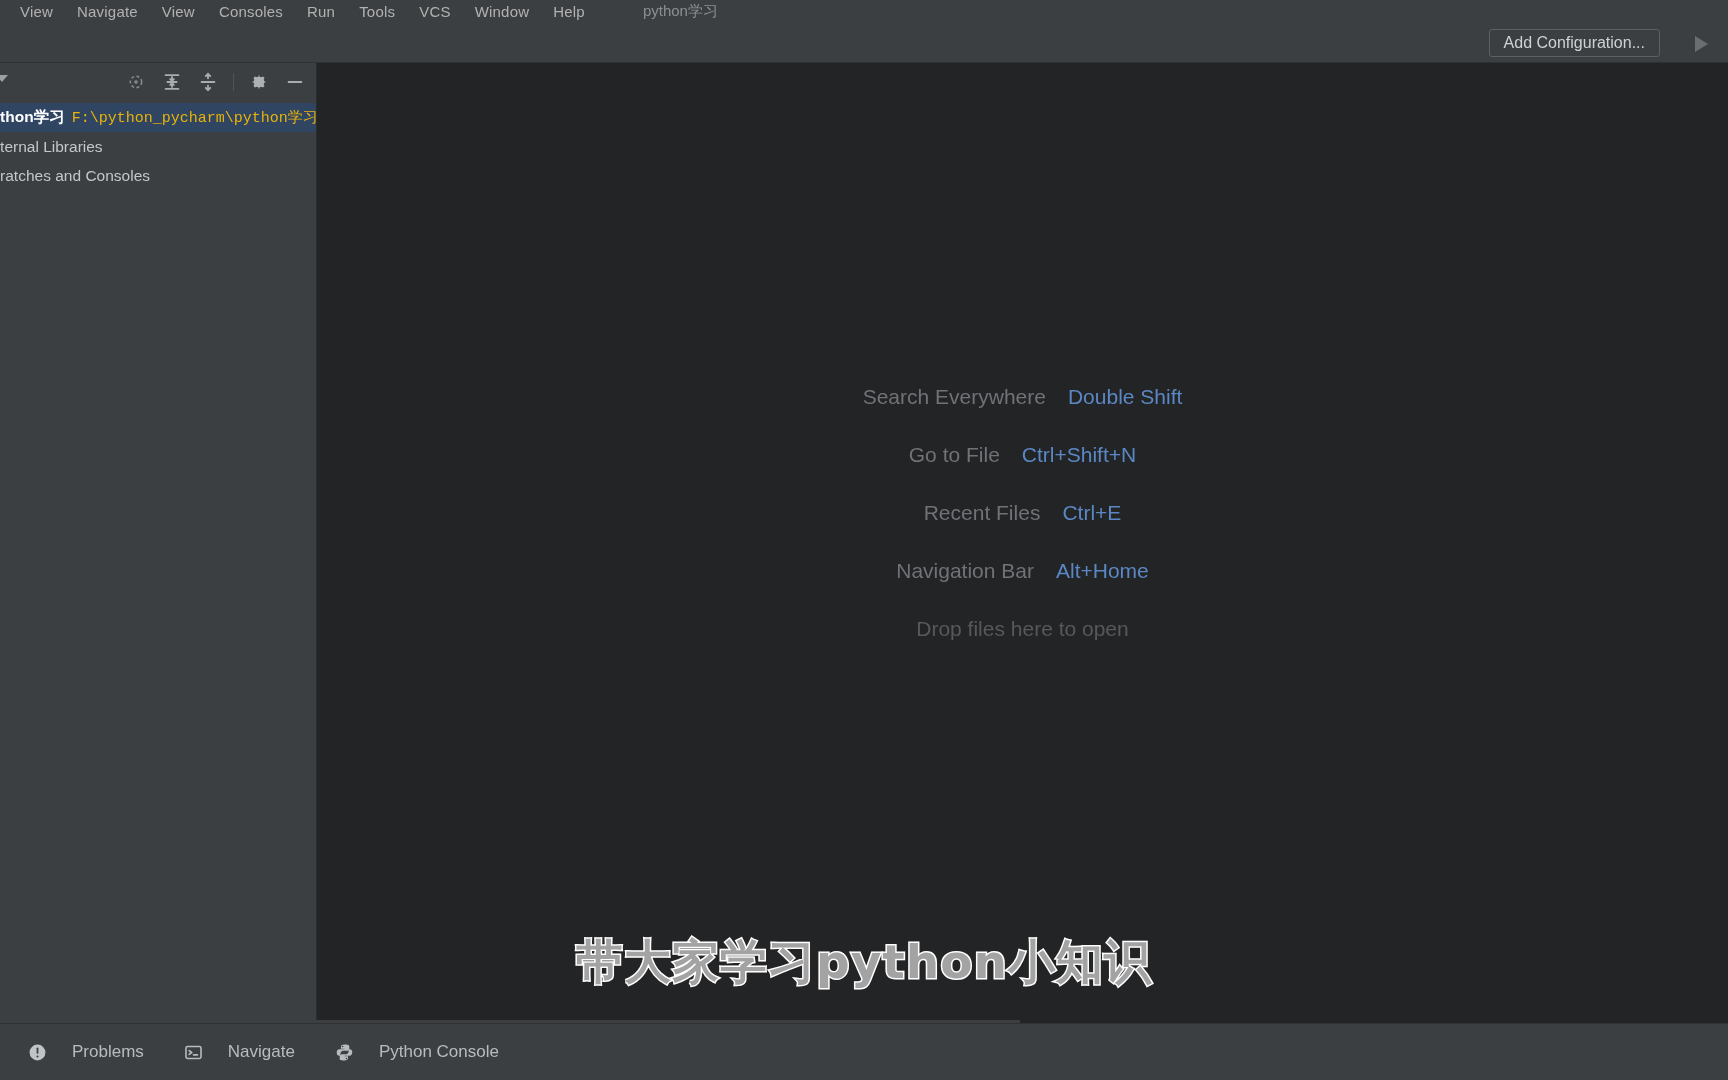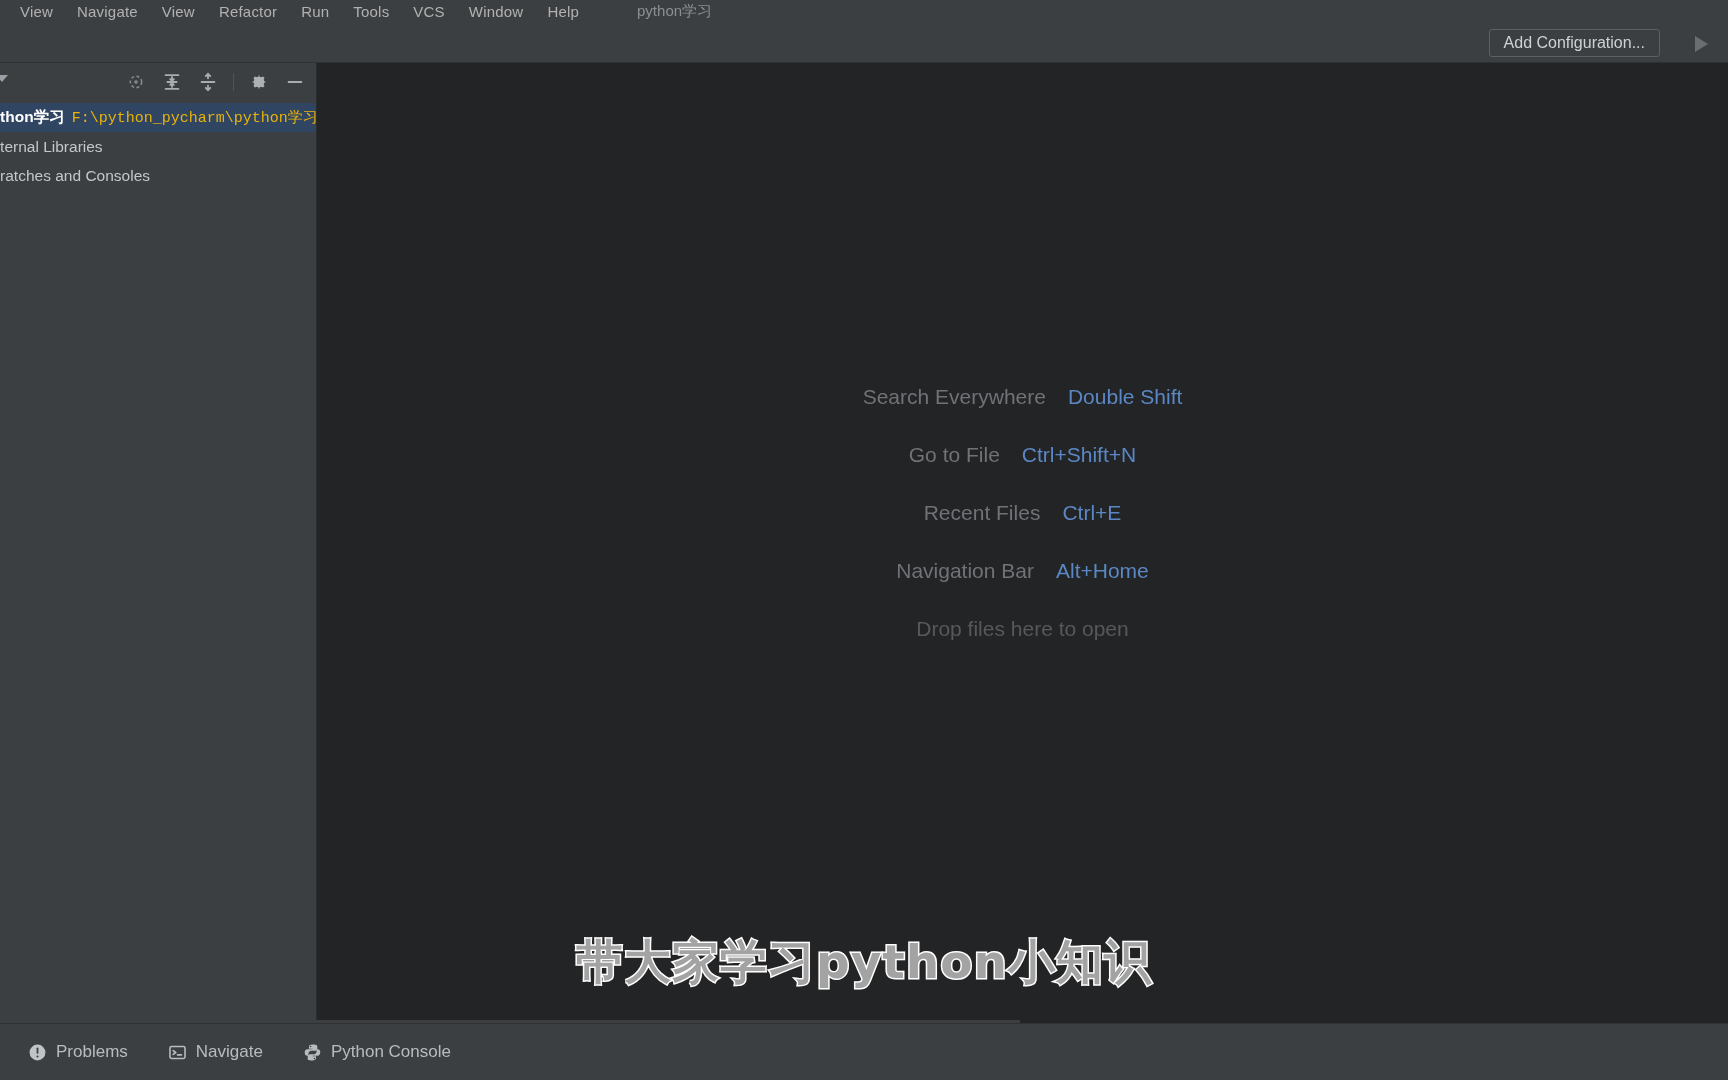--- a/index.html
+++ b/index.html
@@ -93,21 +93,21 @@
   .hint-key{ color:#5b87c4; font-size:21px; }
   .hint-drop{ font-size:21px; color:#56595c; }
 
   
   .statusbar{
     position:absolute; bottom:0; left:0; width:1728px; height:57px;
     background:#3c3f41; border-top:1px solid #2f3133;
     display:flex; align-items:center; gap:0px; padding-left:8px;
   }
   .status-item{
-    display:flex; align-items:center; gap:9px;
+    display:flex; align-items:center; gap:25px;
     padding:0 20px; color:#b9bcbe; font-size:17px; white-space:nowrap;
   }
   .sb-ico{ width:19px; height:19px; opacity:.85; display:block; }
   .statusbar-mask{
     position:absolute; bottom:57px; left:0; width:1020px; height:3px;
     background:#3c3f41;
   }
 
   
   .title-overlay{
@@ -154,21 +154,21 @@
 </style>
 </head>
 <body>
 
 <div id="app">
 
   <div class="menubar">
     <div class="menu-item"><span>View</span></div>
     <div class="menu-item"><span>Navigate</span></div>
     <div class="menu-item"><span>View</span></div>
-    <div class="menu-item"><span>Refactor</span></div>
+    <div class="menu-item"><span>Consoles</span></div>
     <div class="menu-item"><span>Run</span></div>
     <div class="menu-item"><span>Tools</span></div>
     <div class="menu-item"><span>VCS</span></div>
     <div class="menu-item"><span>Window</span></div>
     <div class="menu-item"><span>Help</span></div>
     <div class="menubar-project">python学习</div>
   </div>
 
   <div class="toolbar">
     <div class="addconfig">

